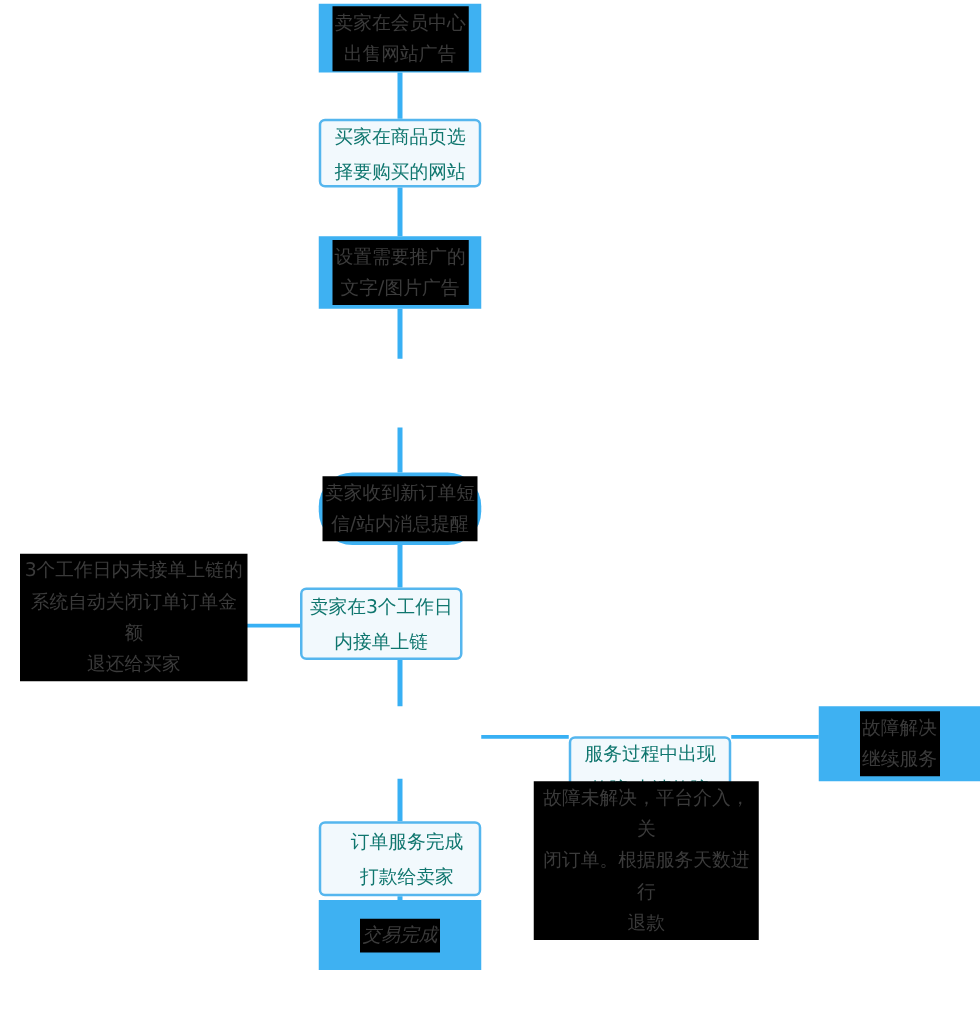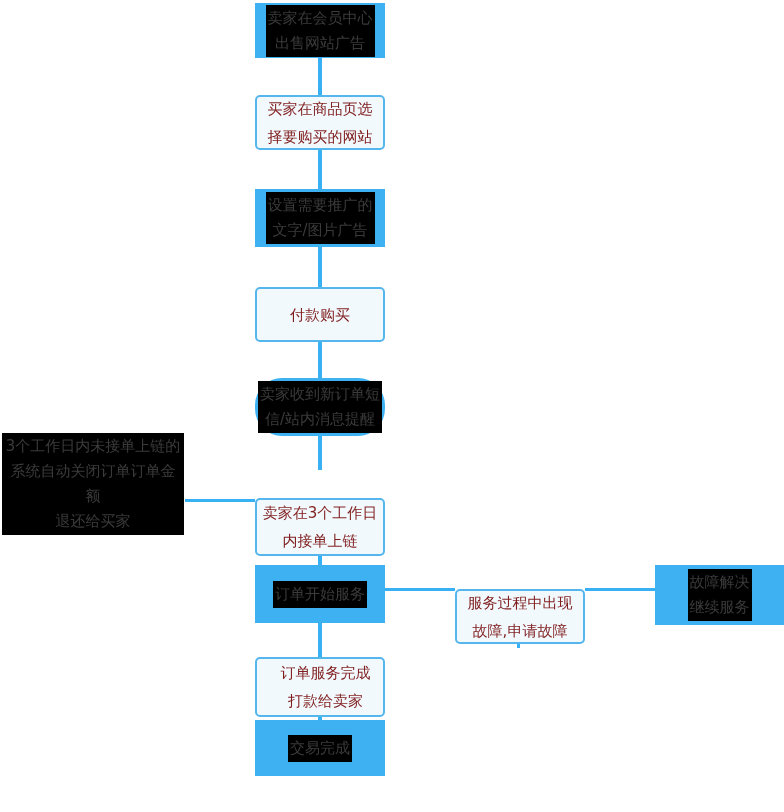--- a/index.html
+++ b/index.html
@@ -14,42 +14,42 @@
   }
   .node .txt{white-space:pre-line;}
   
   .node-primary{background:#3eb1f2;}
   .node-primary .txt{
     background:#000000;color:#3b3b3b;line-height:25px;padding:1px 2px;
   }
   
   .node-secondary{
     background:#f2f9fd;border:2px solid #55b6ee;border-radius:5px;
-    color:#7f1d1d;
+    color:#0f766e;
   }
   .node-secondary .txt{line-height:28px;}
   
   .conn{position:absolute;background:#38b0f4;}
   .v{width:4px;}
   .h{height:3px;}
 
   
   #n-seller-publish   {left:255px;top:3px;  width:130px;height:55px;}
   #n-buyer-select     {left:255px;top:95px; width:130px;height:55px;}
   #n-set-ads          {left:255px;top:189px;width:130px;height:58px;text-align:center;}
   #n-pay              {left:255px;top:287px;width:130px;height:55px;}
   #n-seller-notified  {left:255px;top:378px;width:130px;height:58px;border-radius:27px;}
-  #n-timeout-close    {left:2px;  top:453px;width:182px;height:82px;align-items:flex-end;}
-  #n-accept-order     {left:255px;top:470px;width:130px;height:58px;margin-top:28px;}
+  #n-timeout-close    {left:16px;  top:453px;width:182px;height:82px;}
+  #n-accept-order     {left:240px;top:470px;width:130px;height:58px;}
   #n-order-start      {left:255px;top:565px;width:130px;height:58px;}
   #n-fault-apply      {left:455px;top:589px;width:130px;height:55px;}
   #n-fault-resolved   {left:655px;top:565px;width:129px;height:60px;}
   #n-order-complete   {left:255px;top:657px;width:130px;height:60px;padding-left:11px;}
   #n-fault-unresolved {left:427px;top:648px;width:180px;height:80px;}
-  #n-done             {left:255px;top:720px;width:130px;height:56px;}
+  #n-done             {left:255px;top:720px;width:130px;height:56px;font-style:italic;}
 
   
   #c-v1{left:318px;top:58px; height:37px;}
   #c-v2{left:318px;top:150px;height:39px;}
   #c-v3{left:318px;top:247px;height:40px;}
   #c-v4{left:318px;top:342px;height:36px;}
   #c-v5{left:318px;top:436px;height:34px;}
   #c-v6{left:318px;top:528px;height:37px;}
   #c-v7{left:318px;top:623px;height:34px;}
   #c-v8{left:318px;top:717px;height:35px;}
@@ -84,57 +84,56 @@
   <div class="node node-secondary" id="n-buyer-select">
     <span class="txt">买家在商品页选
 择要购买的网站</span>
   </div>
 
   <div class="node node-primary" id="n-set-ads">
     <span class="txt">设置需要推广的
 文字/图片广告</span>
   </div>
 
-  <div class="node node-secondary" id="n-pay">
-    <span class="txt">付款购买</span>
-  </div>
 
   <div class="node node-primary" id="n-seller-notified">
     <span class="txt">卖家收到新订单短
 信/站内消息提醒</span>
   </div>
 
   <div class="node node-primary" id="n-timeout-close">
     <span class="txt">3个工作日内未接单上链的
 系统自动关闭订单订单金额
 退还给买家</span>
   </div>
 
   <div class="node node-secondary" id="n-accept-order">
     <span class="txt">卖家在3个工作日
 内接单上链</span>
   </div>
 
-  <div class="node node-primary" id="n-order-start">
-    <span class="txt">订单开始服务</span>
-  </div>
 
   <div class="node node-secondary" id="n-fault-apply">
     <span class="txt">服务过程中出现
 故障,申请故障</span>
   </div>
 
   <div class="node node-primary" id="n-fault-resolved">
     <span class="txt">故障解决
 继续服务</span>
   </div>
 
   <div class="node node-secondary" id="n-order-complete">
     <span class="txt">订单服务完成
 打款给卖家</span>
   </div>
 
+  <div class="node node-primary" id="n-fault-unresolved">
+    <span class="txt">故障未解决，平台介入，关
+闭订单。根据服务天数进行
+退款</span>
+  </div>
 
   <div class="node node-primary" id="n-done">
     <span class="txt">交易完成</span>
   </div>
 
 </div>
 
 </body></html>

